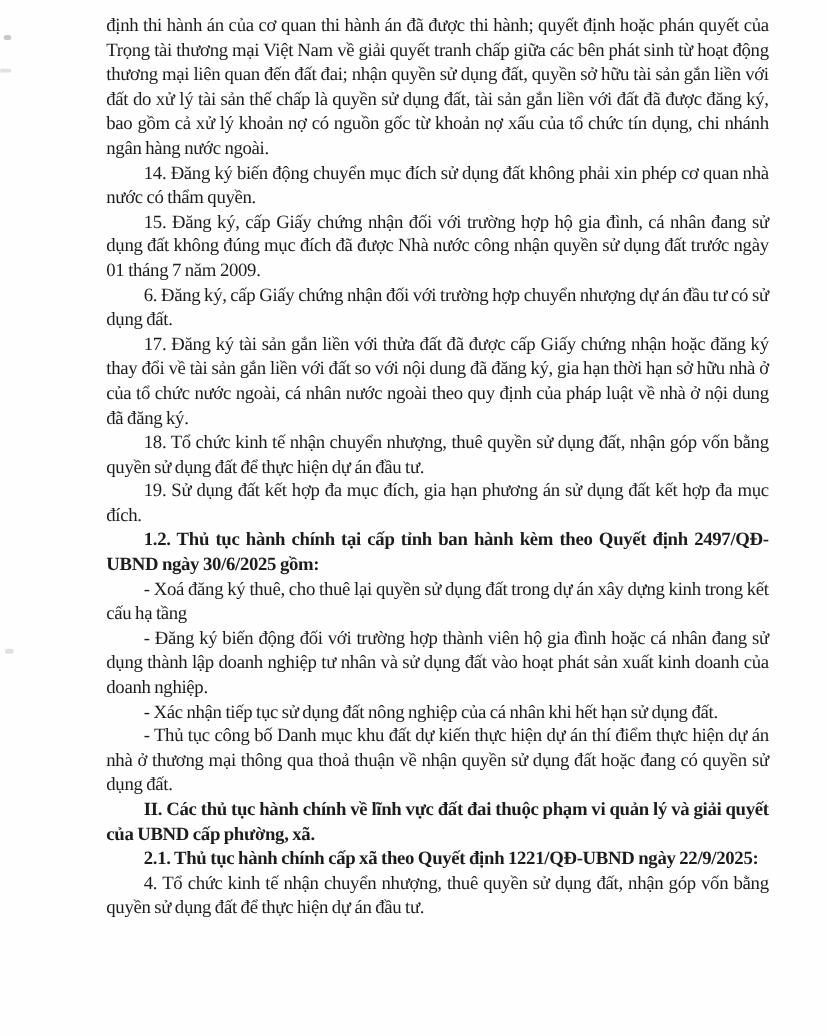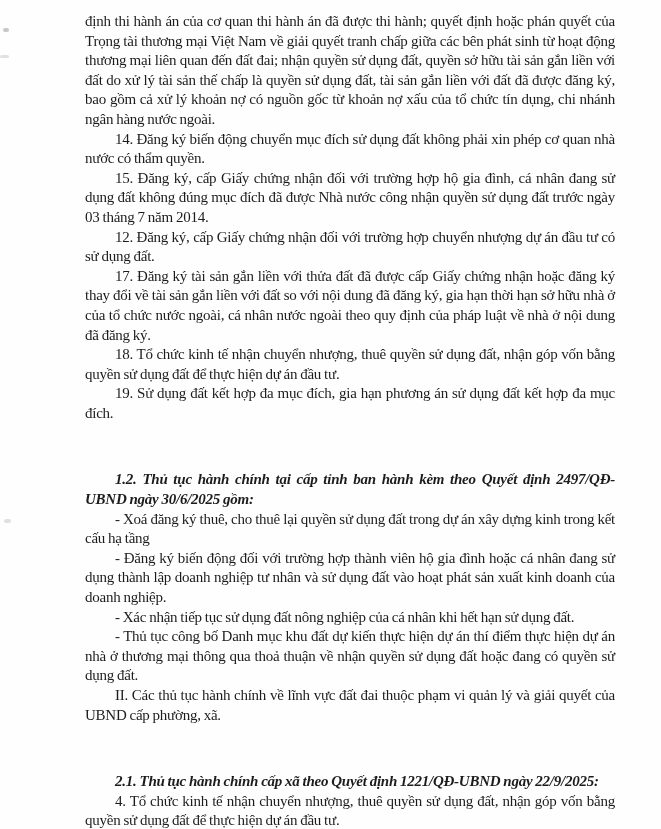--- a/index.html
+++ b/index.html
@@ -31,25 +31,23 @@
   .doc-body p {
     margin: 0;
     padding: 0;
     text-indent: 30px;
   }
   .doc-body p.continuation {
     text-indent: 0;
   }
   .doc-body p.heading-italic {
     font-weight: bold;
-    font-style: italic;
-    margin-top: 47px;
   }
   .doc-body p.heading-bold {
-    font-weight: normal;
+    font-weight: bold;
   }
   
   .artifact {
     position: absolute;
     background: #c9c9c9;
     opacity: 0.55;
     border-radius: 2px;
   }
   .artifact.a1 { left: 3px;  top: 28px;  width: 6px; height: 4px; background:#9a9a9a; }
   .artifact.a2 { left: 0px;  top: 55px;  width: 9px; height: 3px; }
@@ -58,22 +56,22 @@
 </head>
 <body>
 
 <div class="page">
   <div class="artifact a1"></div>
   <div class="artifact a2"></div>
   <div class="artifact a3"></div>
   <div class="doc-body">
       <p class="continuation">định thi hành án của cơ quan thi hành án đã được thi hành; quyết định hoặc phán quyết của Trọng tài thương mại Việt Nam về giải quyết tranh chấp giữa các bên phát sinh từ hoạt động thương mại liên quan đến đất đai; nhận quyền sử dụng đất, quyền sở hữu tài sản gắn liền với đất do xử lý tài sản thế chấp là quyền sử dụng đất, tài sản gắn liền với đất đã được đăng ký, bao gồm cả xử lý khoản nợ có nguồn gốc từ khoản nợ xấu của tổ chức tín dụng, chi nhánh ngân hàng nước ngoài.</p>
       <p class="numbered">14. Đăng ký biến động chuyển mục đích sử dụng đất không phải xin phép cơ quan nhà nước có thẩm quyền.</p>
-      <p class="numbered">15. Đăng ký, cấp Giấy chứng nhận đối với trường hợp hộ gia đình, cá nhân đang sử dụng đất không đúng mục đích đã được Nhà nước công nhận quyền sử dụng đất trước ngày 03 tháng 7 năm 2014.</p>
-      <p class="numbered">12. Đăng ký, cấp Giấy chứng nhận đối với trường hợp chuyển nhượng dự án đầu tư có sử dụng đất.</p>
+      <p class="numbered">15. Đăng ký, cấp Giấy chứng nhận đối với trường hợp hộ gia đình, cá nhân đang sử dụng đất không đúng mục đích đã được Nhà nước công nhận quyền sử dụng đất trước ngày 01 tháng 7 năm 2009.</p>
+      <p class="numbered">6. Đăng ký, cấp Giấy chứng nhận đối với trường hợp chuyển nhượng dự án đầu tư có sử dụng đất.</p>
       <p class="numbered">17. Đăng ký tài sản gắn liền với thửa đất đã được cấp Giấy chứng nhận hoặc đăng ký thay đổi về tài sản gắn liền với đất so với nội dung đã đăng ký, gia hạn thời hạn sở hữu nhà ở của tổ chức nước ngoài, cá nhân nước ngoài theo quy định của pháp luật về nhà ở nội dung đã đăng ký.</p>
       <p class="numbered">18. Tổ chức kinh tế nhận chuyển nhượng, thuê quyền sử dụng đất, nhận góp vốn bằng quyền sử dụng đất để thực hiện dự án đầu tư.</p>
       <p class="numbered">19. Sử dụng đất kết hợp đa mục đích, gia hạn phương án sử dụng đất kết hợp đa mục đích.</p>
       <p class="heading-italic">1.2. Thủ tục hành chính tại cấp tỉnh ban hành kèm theo Quyết định 2497/QĐ-UBND ngày 30/6/2025 gồm:</p>
       <p class="dash">- Xoá đăng ký thuê, cho thuê lại quyền sử dụng đất trong dự án xây dựng kinh trong kết cấu hạ tầng</p>
       <p class="dash">- Đăng ký biến động đối với trường hợp thành viên hộ gia đình hoặc cá nhân đang sử dụng thành lập doanh nghiệp tư nhân và sử dụng đất vào hoạt phát sản xuất kinh doanh của doanh nghiệp.</p>
       <p class="dash">- Xác nhận tiếp tục sử dụng đất nông nghiệp của cá nhân khi hết hạn sử dụng đất.</p>
       <p class="dash">- Thủ tục công bố Danh mục khu đất dự kiến thực hiện dự án thí điểm thực hiện dự án nhà ở thương mại thông qua thoả thuận về nhận quyền sử dụng đất hoặc đang có quyền sử dụng đất.</p>
       <p class="heading-bold">II. Các thủ tục hành chính về lĩnh vực đất đai thuộc phạm vi quản lý và giải quyết của UBND cấp phường, xã.</p>
       <p class="heading-italic">2.1. Thủ tục hành chính cấp xã theo Quyết định 1221/QĐ-UBND ngày 22/9/2025:</p>

